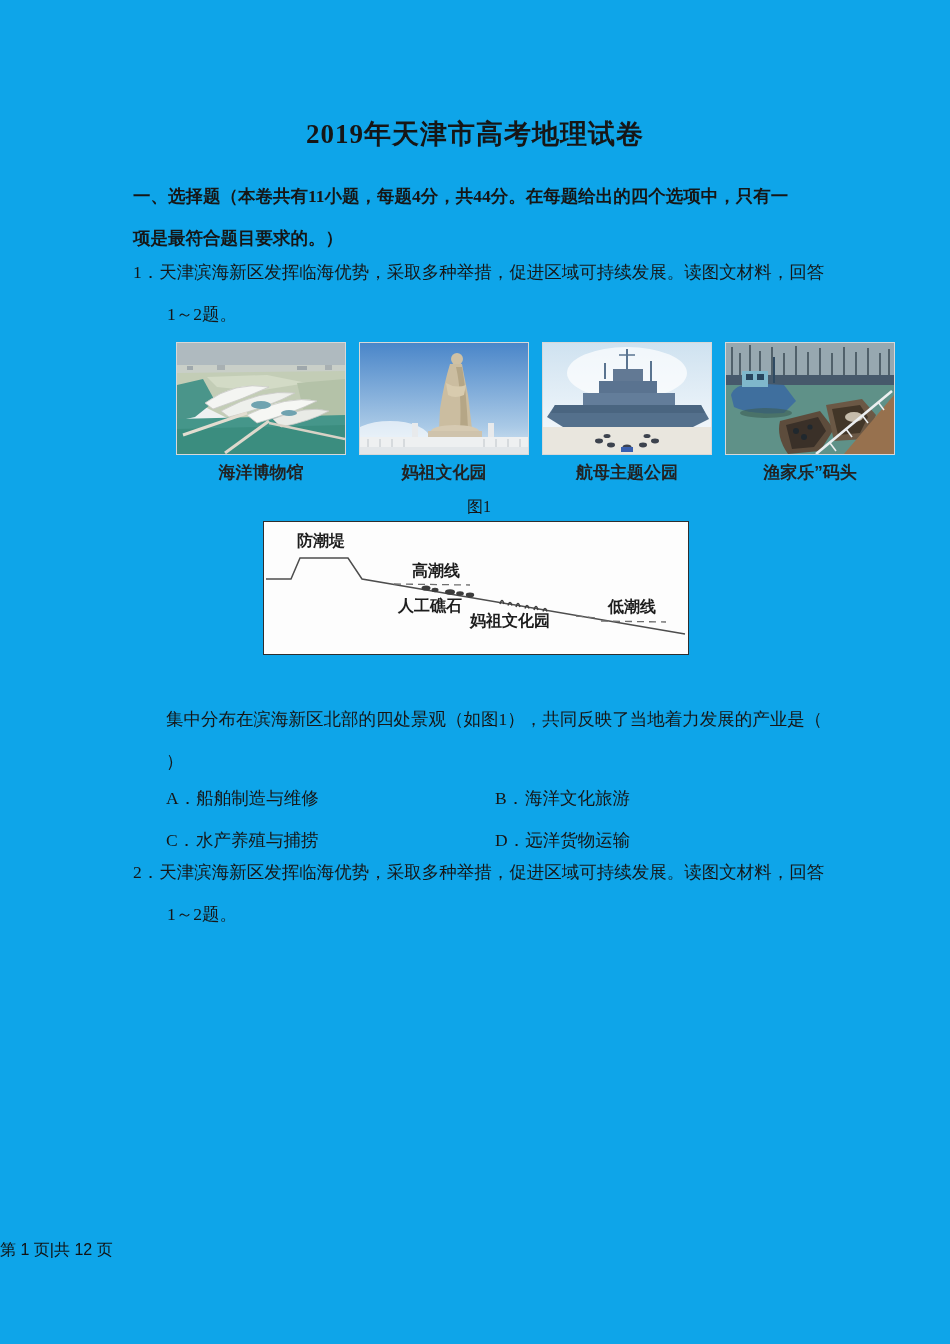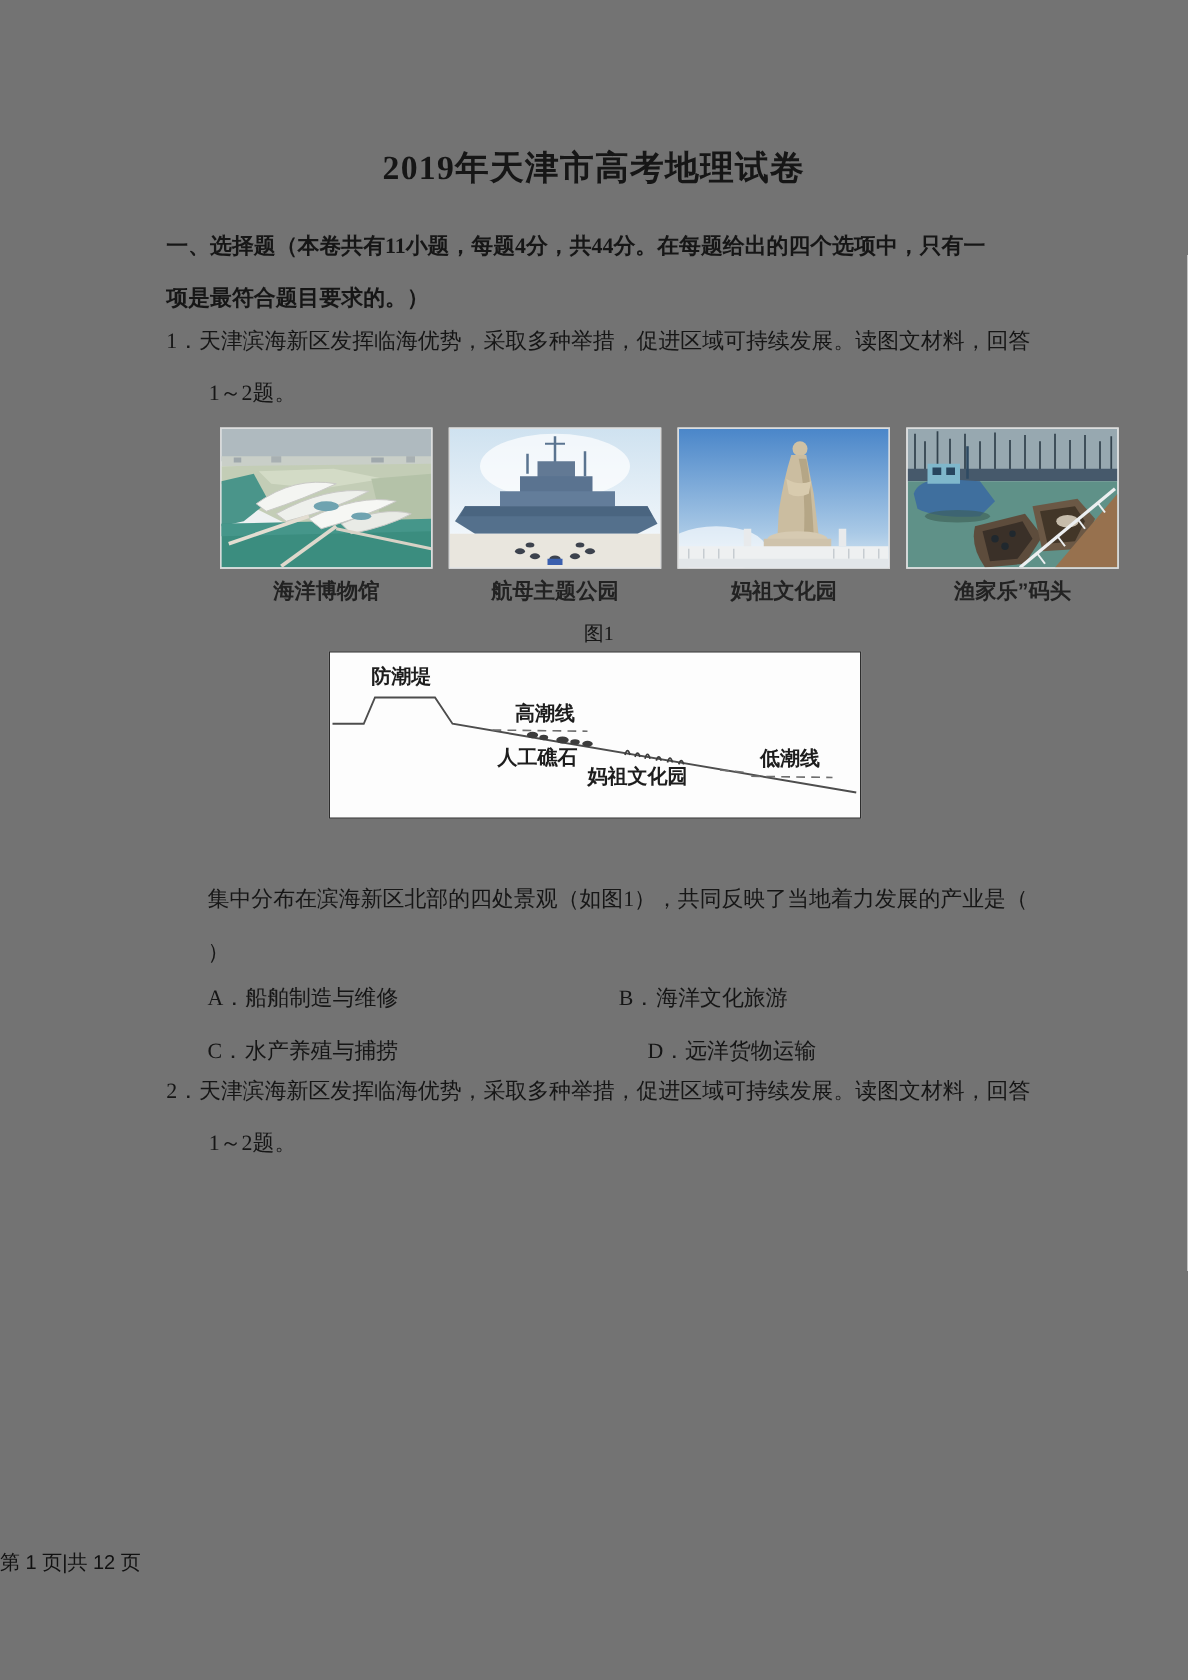--- a/index.html
+++ b/index.html
@@ -1,18 +1,18 @@
 <!DOCTYPE html>
 <html><head>
 <meta charset="utf-8">
 <style>
   * { margin:0; padding:0; box-sizing:border-box; }
   html,body { background:#ffffff; }
   #page {
-    position:relative; width:950px; height:1344px; background:#737373;
+    position:relative; width:950px; height:1344px; background:#0ea5e9;
     font-family:"Liberation Serif","DejaVu Serif",serif; color:#161616;
     overflow:hidden;
   }
   .abs { position:absolute; }
   .doc-title {
     left:0; top:116px; width:950px; text-align:center;
     font-size:27px; font-weight:bold; letter-spacing:1px;
   }
   .line { font-size:17.5px; white-space:nowrap; }
   .bold { font-weight:bold; }
@@ -74,20 +74,57 @@
           <path d="M70,72 Q110,52 140,58 Q116,70 80,80 Z" fill="#f6f7f4" stroke="#c9c9c6" stroke-width="0.8"></path>
           <path d="M96,76 Q130,62 152,68 Q134,78 104,84 Z" fill="#e9ebe6" stroke="#c9c9c6" stroke-width="0.8"></path>
           <ellipse cx="84" cy="62" rx="10" ry="4" fill="#6fa3b0"></ellipse>
           <ellipse cx="112" cy="70" rx="8" ry="3" fill="#6fa3b0"></ellipse>
           <line x1="6" y1="92" x2="70" y2="70" stroke="#e3ddd1" stroke-width="3"></line>
           <line x1="48" y1="110" x2="92" y2="78" stroke="#ded8cc" stroke-width="3"></line>
           <line x1="92" y1="80" x2="168" y2="96" stroke="#d8d2c6" stroke-width="2.5"></line>
         </svg>
       </div>
       <div class="photo-caption">海洋博物馆</div>
+    </div>
+
+    <div class="photo-fig">
+      <div class="photo-frame">
+        <svg width="168" height="111" viewBox="0 0 168 111">
+          <defs>
+            <linearGradient id="sky3" x1="0" y1="0" x2="0" y2="1">
+              <stop offset="0" stop-color="#4a86c9"></stop>
+                <stop offset="0.75" stop-color="#a9c9e6"></stop>
+                <stop offset="1" stop-color="#d8e7f2"></stop>
+            </linearGradient>
+          </defs>
+          <rect x="0" y="0" width="168" height="111" fill="url(#sky3)"></rect>
+          <ellipse cx="30" cy="96" rx="40" ry="18" fill="#ffffff" opacity="0.65"></ellipse>
+          <circle cx="97" cy="16" r="6" fill="#cfc1a4"></circle>
+          <path d="M90,21 Q84,40 80,66 L79,86 Q96,93 112,86 L108,52 Q104,32 102,21 Z" fill="#cbbda0"></path>
+          <path d="M102,24 Q106,44 108,86 L100,88 Q102,50 96,24 Z" fill="#b5a686"></path>
+          <path d="M86,40 Q96,46 106,42 L104,52 Q95,56 88,52 Z" fill="#d8cbae"></path>
+          <ellipse cx="95" cy="88" rx="24" ry="6" fill="#d6cab2"></ellipse>
+          <rect x="68" y="88" width="54" height="7" fill="#cfc3ac"></rect>
+          <rect x="0" y="94" width="168" height="17" fill="#eef0f1"></rect>
+          <g stroke="#c6ccd1" stroke-width="1.2">
+            <line x1="8" y1="96" x2="8" y2="104"></line>
+              <line x1="20" y1="96" x2="20" y2="104"></line>
+            <line x1="32" y1="96" x2="32" y2="104"></line>
+              <line x1="44" y1="96" x2="44" y2="104"></line>
+            <line x1="124" y1="96" x2="124" y2="104"></line>
+              <line x1="136" y1="96" x2="136" y2="104"></line>
+            <line x1="148" y1="96" x2="148" y2="104"></line>
+              <line x1="160" y1="96" x2="160" y2="104"></line>
+          </g>
+          <rect x="0" y="104" width="168" height="7" fill="#e2e6e9"></rect>
+          <rect x="52" y="80" width="6" height="14" fill="#e8eaec"></rect>
+          <rect x="128" y="80" width="6" height="14" fill="#e8eaec"></rect>
+        </svg>
+      </div>
+      <div class="photo-caption">妈祖文化园</div>
     </div>
 
     <div class="photo-fig">
       <div class="photo-frame">
         <svg width="168" height="111" viewBox="0 0 168 111">
           <defs>
             <linearGradient id="sky2" x1="0" y1="0" x2="0" y2="1">
               <stop offset="0" stop-color="#cfe2f0"></stop>
                 <stop offset="1" stop-color="#f2f7fb"></stop>
             </linearGradient>
@@ -110,57 +147,20 @@
             <ellipse cx="84" cy="104" rx="4.5" ry="2.6"></ellipse>
               <ellipse cx="100" cy="102" rx="4" ry="2.4"></ellipse>
             <ellipse cx="112" cy="98" rx="4" ry="2.4"></ellipse>
               <ellipse cx="104" cy="93" rx="3.5" ry="2"></ellipse>
             <ellipse cx="64" cy="93" rx="3.5" ry="2"></ellipse>
           </g>
           <rect x="78" y="104" width="12" height="5" fill="#3a5fae"></rect>
         </svg>
       </div>
       <div class="photo-caption">航母主题公园</div>
-    </div>
-
-    <div class="photo-fig">
-      <div class="photo-frame">
-        <svg width="168" height="111" viewBox="0 0 168 111">
-          <defs>
-            <linearGradient id="sky3" x1="0" y1="0" x2="0" y2="1">
-              <stop offset="0" stop-color="#4a86c9"></stop>
-                <stop offset="0.75" stop-color="#a9c9e6"></stop>
-                <stop offset="1" stop-color="#d8e7f2"></stop>
-            </linearGradient>
-          </defs>
-          <rect x="0" y="0" width="168" height="111" fill="url(#sky3)"></rect>
-          <ellipse cx="30" cy="96" rx="40" ry="18" fill="#ffffff" opacity="0.65"></ellipse>
-          <circle cx="97" cy="16" r="6" fill="#cfc1a4"></circle>
-          <path d="M90,21 Q84,40 80,66 L79,86 Q96,93 112,86 L108,52 Q104,32 102,21 Z" fill="#cbbda0"></path>
-          <path d="M102,24 Q106,44 108,86 L100,88 Q102,50 96,24 Z" fill="#b5a686"></path>
-          <path d="M86,40 Q96,46 106,42 L104,52 Q95,56 88,52 Z" fill="#d8cbae"></path>
-          <ellipse cx="95" cy="88" rx="24" ry="6" fill="#d6cab2"></ellipse>
-          <rect x="68" y="88" width="54" height="7" fill="#cfc3ac"></rect>
-          <rect x="0" y="94" width="168" height="17" fill="#eef0f1"></rect>
-          <g stroke="#c6ccd1" stroke-width="1.2">
-            <line x1="8" y1="96" x2="8" y2="104"></line>
-              <line x1="20" y1="96" x2="20" y2="104"></line>
-            <line x1="32" y1="96" x2="32" y2="104"></line>
-              <line x1="44" y1="96" x2="44" y2="104"></line>
-            <line x1="124" y1="96" x2="124" y2="104"></line>
-              <line x1="136" y1="96" x2="136" y2="104"></line>
-            <line x1="148" y1="96" x2="148" y2="104"></line>
-              <line x1="160" y1="96" x2="160" y2="104"></line>
-          </g>
-          <rect x="0" y="104" width="168" height="7" fill="#e2e6e9"></rect>
-          <rect x="52" y="80" width="6" height="14" fill="#e8eaec"></rect>
-          <rect x="128" y="80" width="6" height="14" fill="#e8eaec"></rect>
-        </svg>
-      </div>
-      <div class="photo-caption">妈祖文化园</div>
     </div>
 
     <div class="photo-fig">
       <div class="photo-frame">
         <svg width="168" height="111" viewBox="0 0 168 111">
           <rect x="0" y="0" width="168" height="42" fill="#97a8b0"></rect>
           <g stroke="#33434e" stroke-width="1.4">
             <line x1="6" y1="4" x2="6" y2="34"></line>
               <line x1="14" y1="10" x2="14" y2="36"></line>
               <line x1="24" y1="2" x2="24" y2="32"></line>
@@ -246,21 +246,21 @@
 
   <div class="abs line" style="left:166px; top:786px;">
     <span class="option-label">A．</span><span>船舶制造与维修</span>
   </div>
   <div class="abs line" style="left:495px; top:786px;">
     <span class="option-label">B．</span><span>海洋文化旅游</span>
   </div>
   <div class="abs line" style="left:166px; top:828px;">
     <span class="option-label">C．</span><span>水产养殖与捕捞</span>
   </div>
-  <div class="abs line" style="left:518px; top:828px;">
+  <div class="abs line" style="left:495px; top:828px;">
     <span class="option-label">D．</span><span>远洋货物运输</span>
   </div>
 
   <div class="abs line" style="left:133px; top:860px;">
     <span>2．</span><span>天津滨海新区发挥临海优势，采取多种举措，促进区域可持续发展。读图文材料，回答</span>
   </div>
   <div class="abs line" style="left:167px; top:902px;">1～2题。</div>
 
   <div class="abs footer-line">第 1 页|共 12 页</div>
 

